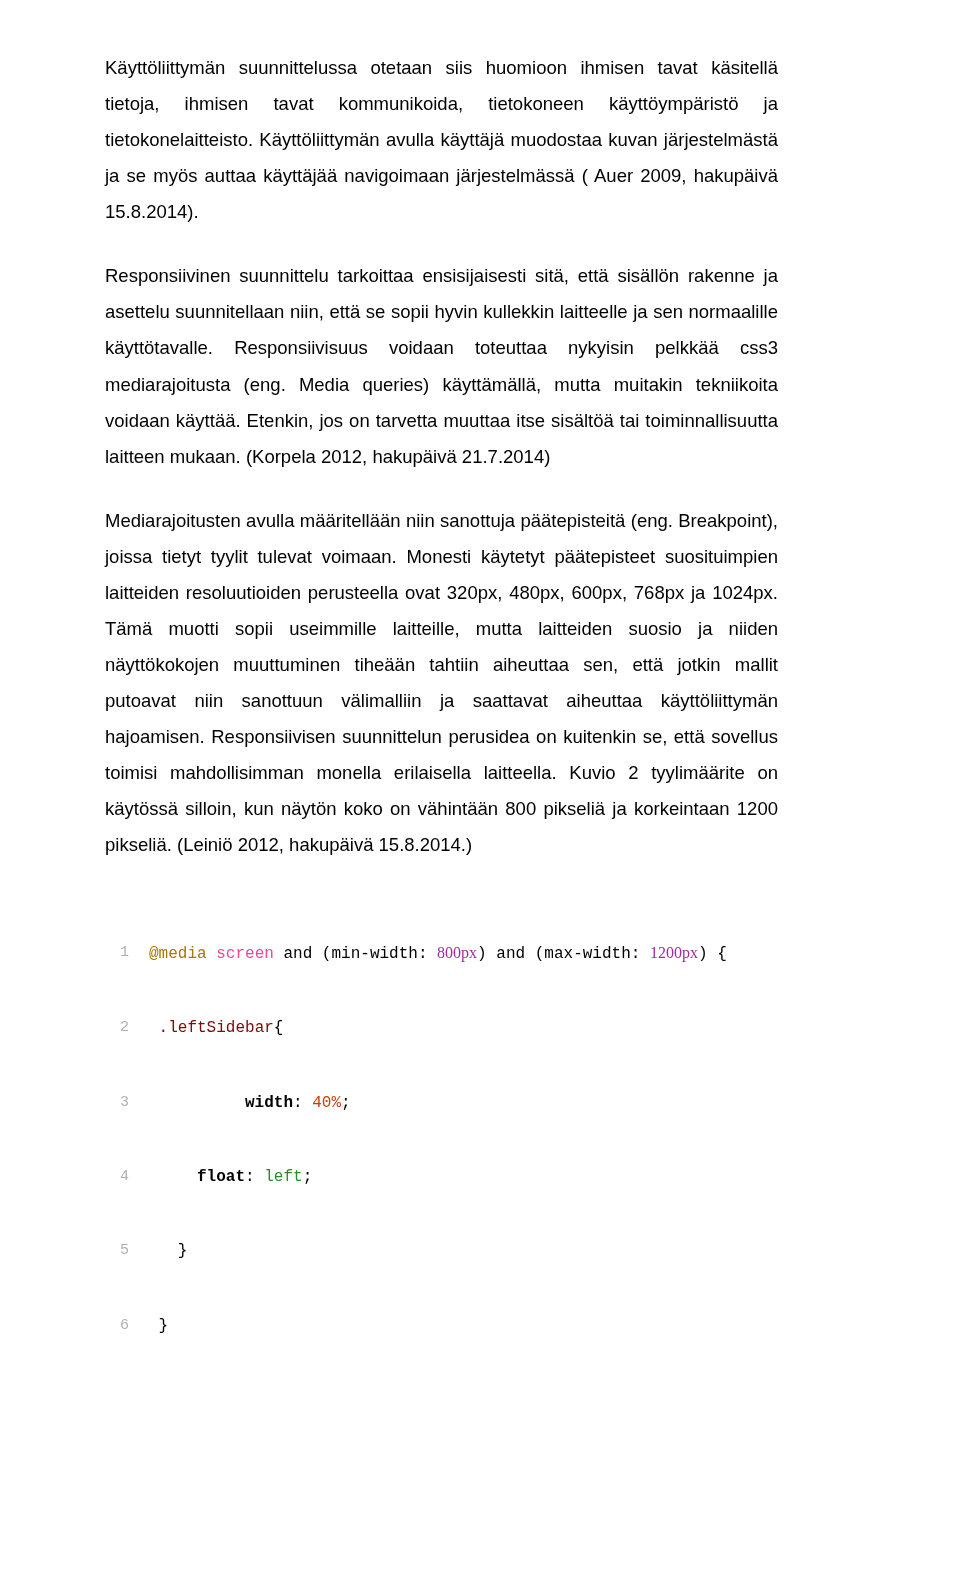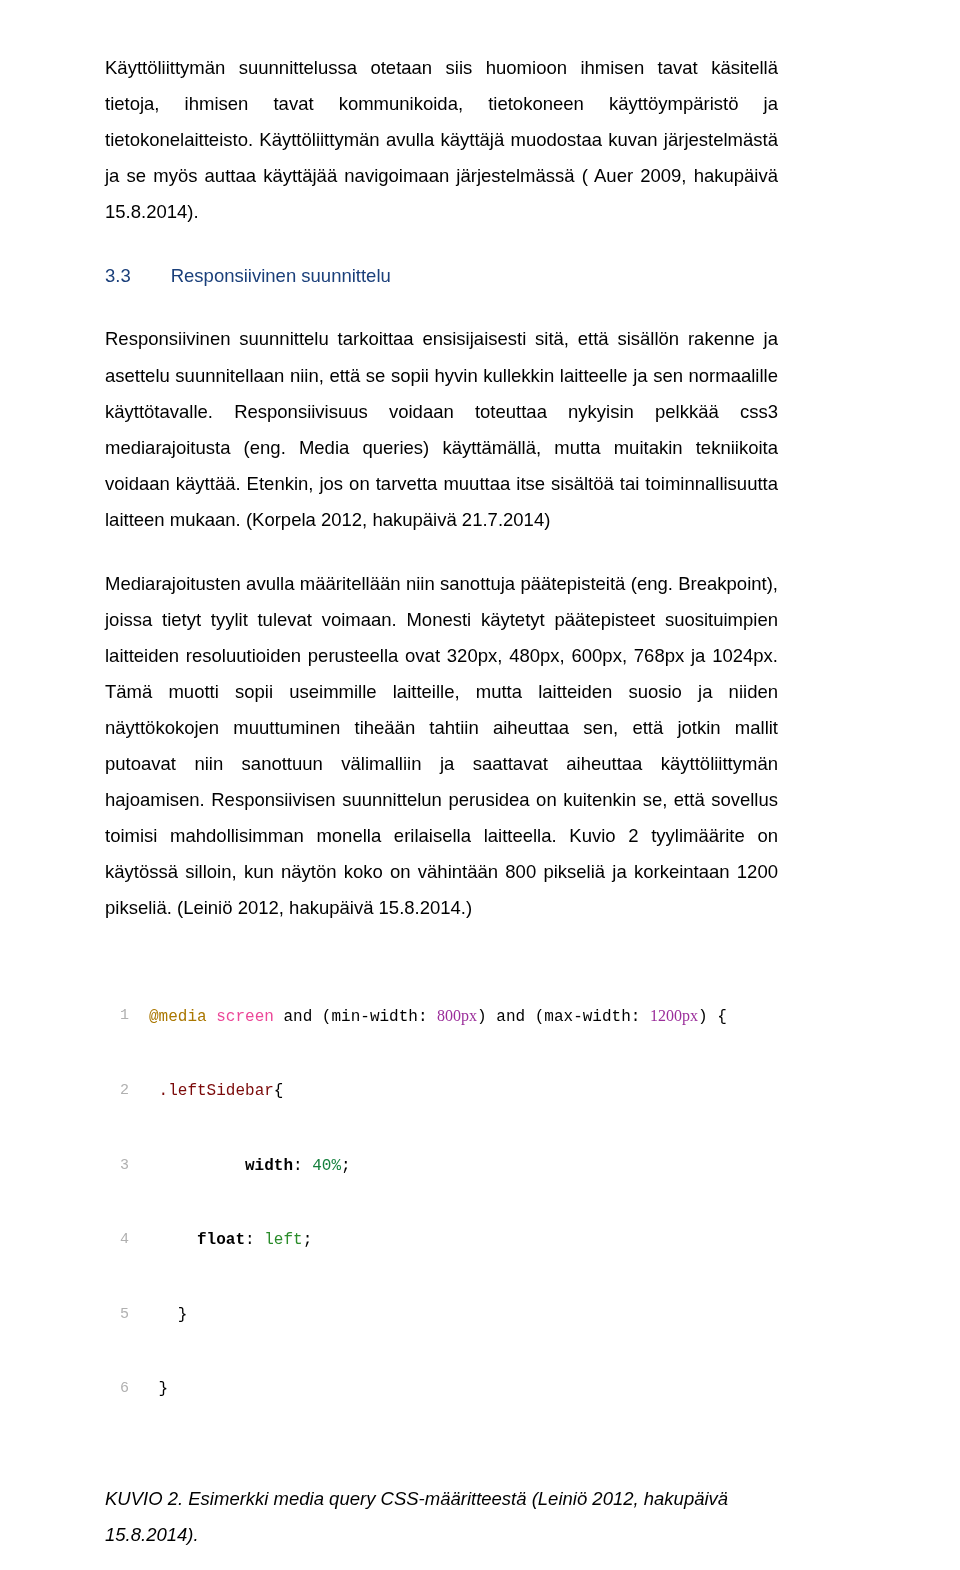--- a/index.html
+++ b/index.html
@@ -56,49 +56,45 @@
   .kw-screen { color: #ec4899; text-align: right; }
   .kw-and { color: #000; }
   .paren { color: #000; }
   .attr { color: #000; }
   .colon { color: #000; }
   .val-px { color: #9b2e9b; font-family: Liberation Serif, serif; }
   .brace { color: #000; }
   .selector { color: #7b0a0a; }
   .prop { color: #000; font-weight: bold; margin-left: 48px;}
   .prop2 { color: #000; font-weight: bold;}
-  .valnum { color: #15803d; text-align: center; }
+  .valnum { color: #c2410c; text-align: center; }
   .vallit { color: #2a8c2a; margin-top: 16px; }
   .semi { color: #000; }
   .caption {
     font-size: 18.5px;
     font-style: italic;
     line-height: 1.9;
     margin: 0 0 60px 0;
   }
 </style>
 </head>
 <body>
 
 <div class="page">
 
   <p class="para">Käyttöliittymän suunnittelussa otetaan siis huomioon ihmisen tavat käsitellä tietoja, ihmisen tavat kommunikoida, tietokoneen käyttöympäristö ja tietokonelaitteisto. Käyttöliittymän avulla käyttäjä muodostaa kuvan järjestelmästä ja se myös auttaa käyttäjää navigoimaan järjestelmässä ( Auer 2009, hakupäivä 15.8.2014).</p>
 
-  <p class="heading">
-    <span class="num">3.3</span><span>Responsiivinen suunnittelu</span>
-  </p>
 
   <p class="para">Responsiivinen suunnittelu tarkoittaa ensisijaisesti sitä, että sisällön rakenne ja asettelu suunnitellaan niin, että se sopii hyvin kullekkin laitteelle ja sen normaalille käyttötavalle. Responsiivisuus voidaan toteuttaa nykyisin pelkkää css3 mediarajoitusta (eng. Media queries) käyttämällä, mutta muitakin tekniikoita voidaan käyttää. Etenkin, jos on tarvetta muuttaa itse sisältöä tai toiminnallisuutta laitteen mukaan. (Korpela 2012, hakupäivä 21.7.2014)</p>
 
   <p class="para">Mediarajoitusten avulla määritellään niin sanottuja päätepisteitä (eng. Breakpoint), joissa tietyt tyylit tulevat voimaan. Monesti käytetyt päätepisteet suosituimpien laitteiden resoluutioiden perusteella ovat 320px, 480px, 600px, 768px ja 1024px. Tämä muotti sopii useimmille laitteille, mutta laitteiden suosio ja niiden näyttökokojen muuttuminen tiheään tahtiin aiheuttaa sen, että jotkin mallit putoavat niin sanottuun välimalliin ja saattavat aiheuttaa käyttöliittymän hajoamisen. Responsiivisen suunnittelun perusidea on kuitenkin se, että sovellus toimisi mahdollisimman monella erilaisella laitteella. Kuvio 2 tyylimäärite on käytössä silloin, kun näytön koko on vähintään 800 pikseliä ja korkeintaan 1200 pikseliä. (Leiniö 2012, hakupäivä 15.8.2014.)</p>
 
   <div class="code-block">
     <div class="code-line"><span class="ln">1</span><span><span class="kw-media">@media</span> <span class="kw-screen">screen</span> <span class="kw-and">and</span> <span class="paren">(</span><span class="attr">min-width</span><span class="colon">:</span> <span class="val-px">800px</span><span class="paren">)</span> <span class="kw-and">and</span> <span class="paren">(</span><span class="attr">max-width</span><span class="colon">:</span> <span class="val-px">1200px</span><span class="paren">)</span> <span class="brace">{</span></span></div>
     <div class="code-line"><span class="ln">2</span><span> <span class="selector">.leftSidebar</span><span class="brace">{</span></span></div>
     <div class="code-line"><span class="ln">3</span><span>     <span class="prop">width</span><span class="colon">:</span> <span class="valnum">40%</span><span class="semi">;</span></span></div>
     <div class="code-line"><span class="ln">4</span><span>     <span class="prop2">float</span><span class="colon">:</span> <span class="vallit">left</span><span class="semi">;</span></span></div>
     <div class="code-line"><span class="ln">5</span><span>   <span class="brace">}</span></span></div>
     <div class="code-line"><span class="ln">6</span><span> <span class="brace">}</span></span></div>
   </div>
 
-  <p class="caption">KUVIO 2. Esimerkki media query CSS-määritteestä (Leiniö 2012, hakupäivä 15.8.2014).</p>
 
 </div>
 
 </body></html>

